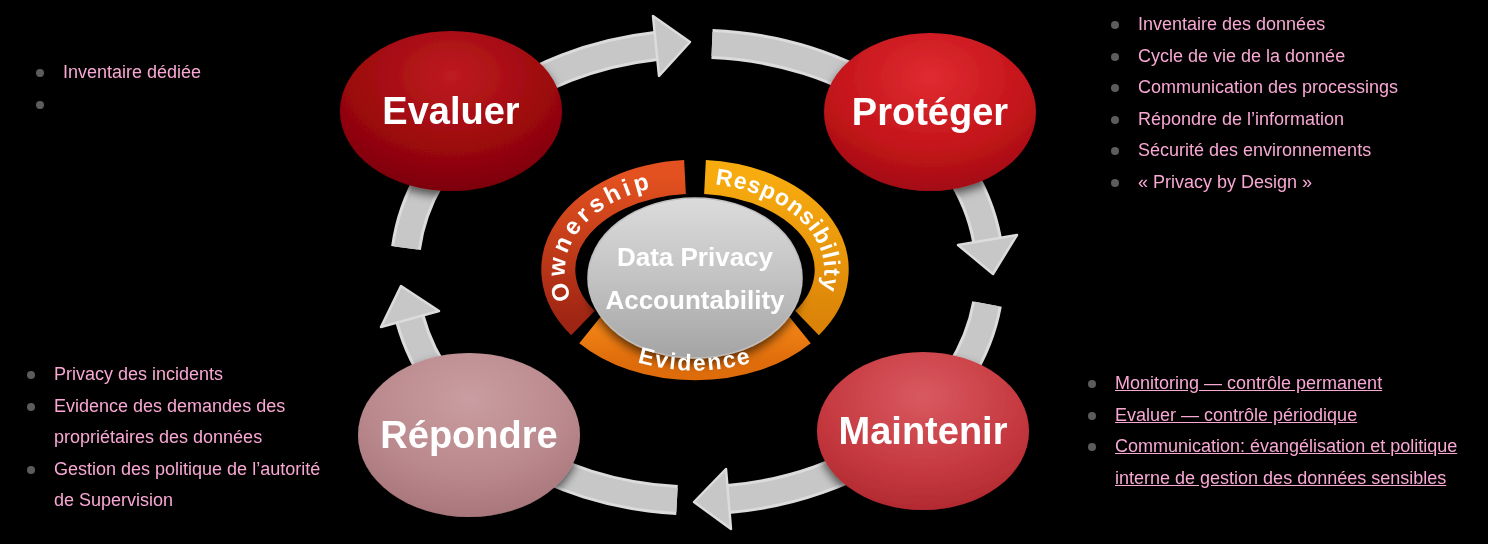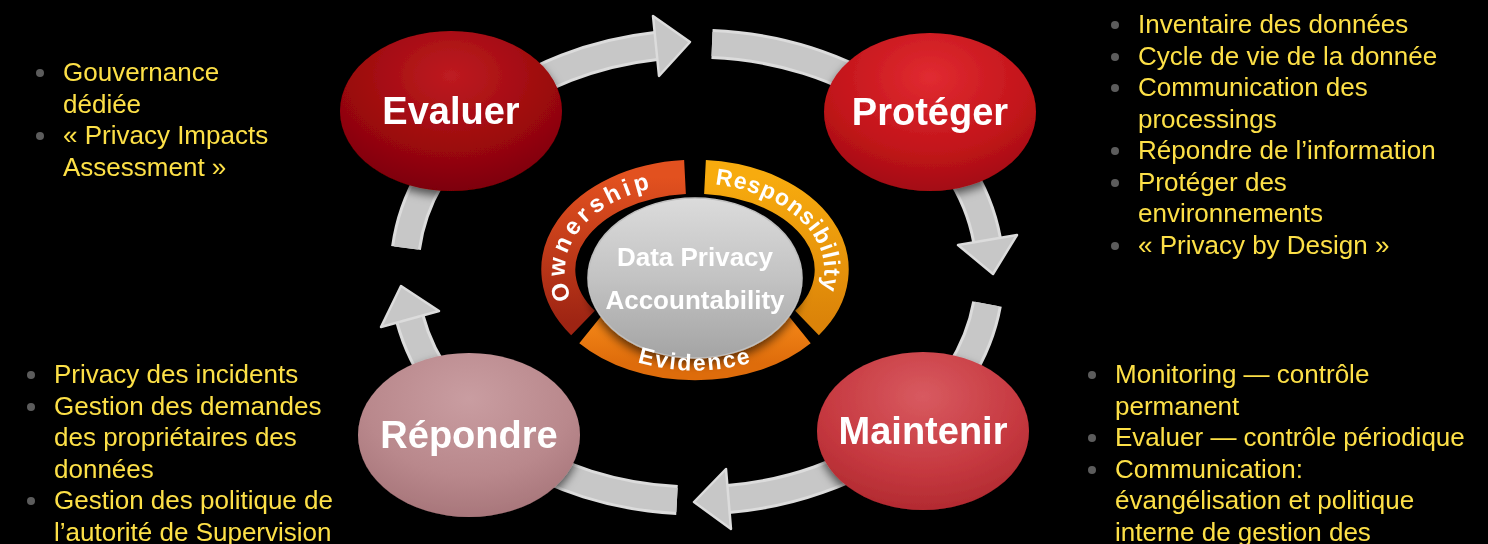--- a/index.html
+++ b/index.html
@@ -14,38 +14,38 @@
   .canvas {
     position: relative;
     width: 1488px;
     height: 544px;
     background: #000000;
   }
   svg { position: absolute; left: 0; top: 0; }
 
   .note-list {
     position: absolute;
-    color: #fde047;
-    font-size: 26px;
+    color: #f9a8d4;
+    font-size: 18px;
     line-height: 31.5px;
   }
   .note-item { display: flex; align-items: flex-start; }
   .dot {
     flex: 0 0 auto;
     width: 8px; height: 8px;
     margin: 12px 19px 0 0;
     border-radius: 50%;
     background: #5C5C5C;
   }
   .note-text { flex: 1 1 auto; }
 
   .tl { left: 36px;   top: 57px;  width: 240px; }
   .tr { left: 1111px; top: 9px;   width: 362px; }
   .bl { left: 27px;   top: 359px; width: 312px; }
-  .br { left: 1088px; top: 359px; width: 382px; }
+  .br { left: 1088px; top: 368px; width: 382px; text-decoration: underline; }
 
   .node-label {
     font-family: "Liberation Sans", sans-serif;
     font-weight: bold;
     font-size: 38px;
     fill: #FFFFFF;
   }
   .center-label {
     font-family: "Liberation Sans", sans-serif;
     font-weight: bold;
@@ -175,25 +175,24 @@
         <ellipse cx="469" cy="435" rx="111" ry="82" fill="url(#gRep)" filter="url(#ds)"></ellipse>
         <text class="node-label" x="469" y="448" text-anchor="middle">Répondre</text>
       </g>
     </g>
   </svg>
 
   <div class="note-list tl">
 
   <div class="note-item">
       <span class="dot"></span>
-      <span class="note-text">Gouvernance dédiée</span>
-    </div>
-      <div class="note-item">
-      <span class="dot"></span>
-      <span class="note-text">« Privacy Impacts Assessment »</span>
+      <span class="note-text">Inventaire dédiée</span>
+    </div>
+      <div class="note-item">
+      <span class="dot"></span>
     </div>
     </div>
 
   <div class="note-list tr">
 
   <div class="note-item">
       <span class="dot"></span>
       <span class="note-text">Inventaire des données</span>
     </div>
       <div class="note-item">
@@ -203,37 +202,37 @@
       <div class="note-item">
       <span class="dot"></span>
       <span class="note-text">Communication des processings</span>
     </div>
       <div class="note-item">
       <span class="dot"></span>
       <span class="note-text">Répondre de l’information</span>
     </div>
       <div class="note-item">
       <span class="dot"></span>
-      <span class="note-text">Protéger des environnements</span>
+      <span class="note-text">Sécurité des environnements</span>
     </div>
       <div class="note-item">
       <span class="dot"></span>
       <span class="note-text">« Privacy by Design »</span>
     </div>
     </div>
 
   <div class="note-list bl">
 
   <div class="note-item">
       <span class="dot"></span>
       <span class="note-text">Privacy des incidents</span>
     </div>
       <div class="note-item">
       <span class="dot"></span>
-      <span class="note-text">Gestion des demandes des propriétaires des données</span>
+      <span class="note-text">Evidence des demandes des propriétaires des données</span>
     </div>
       <div class="note-item">
       <span class="dot"></span>
       <span class="note-text">Gestion des politique de l’autorité de Supervision</span>
     </div>
     </div>
 
   <div class="note-list br">
 
   <div class="note-item">

